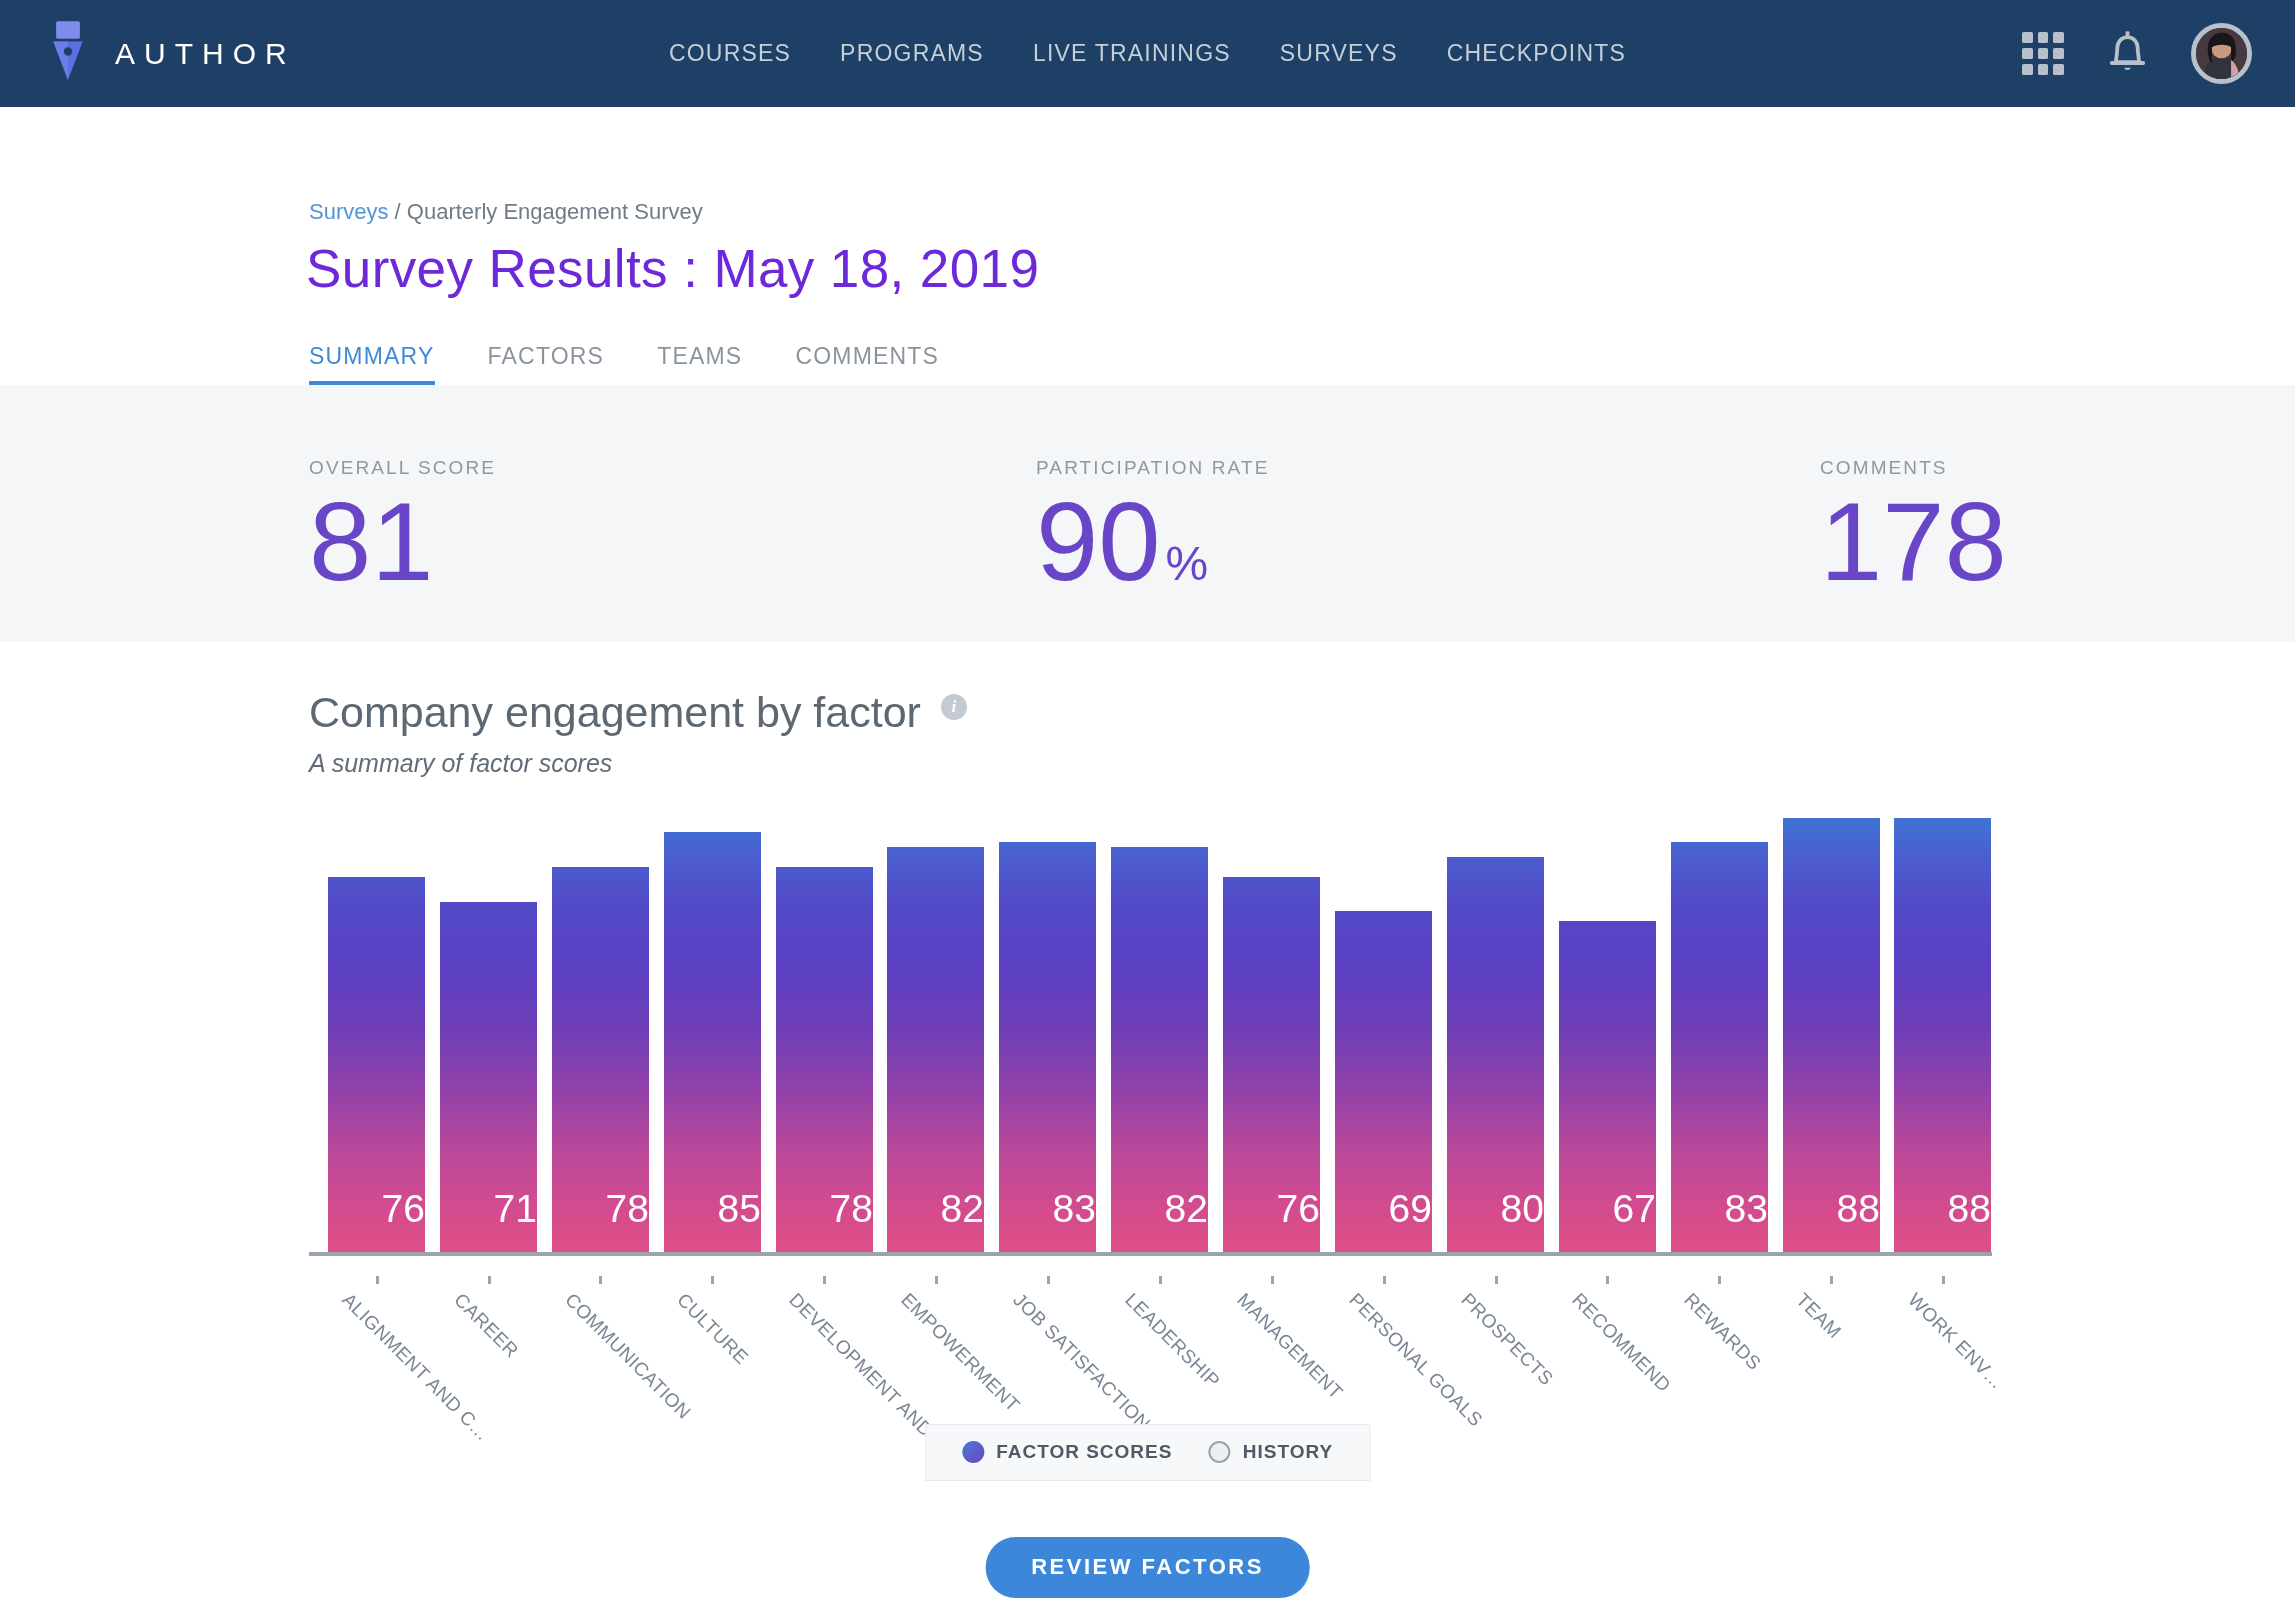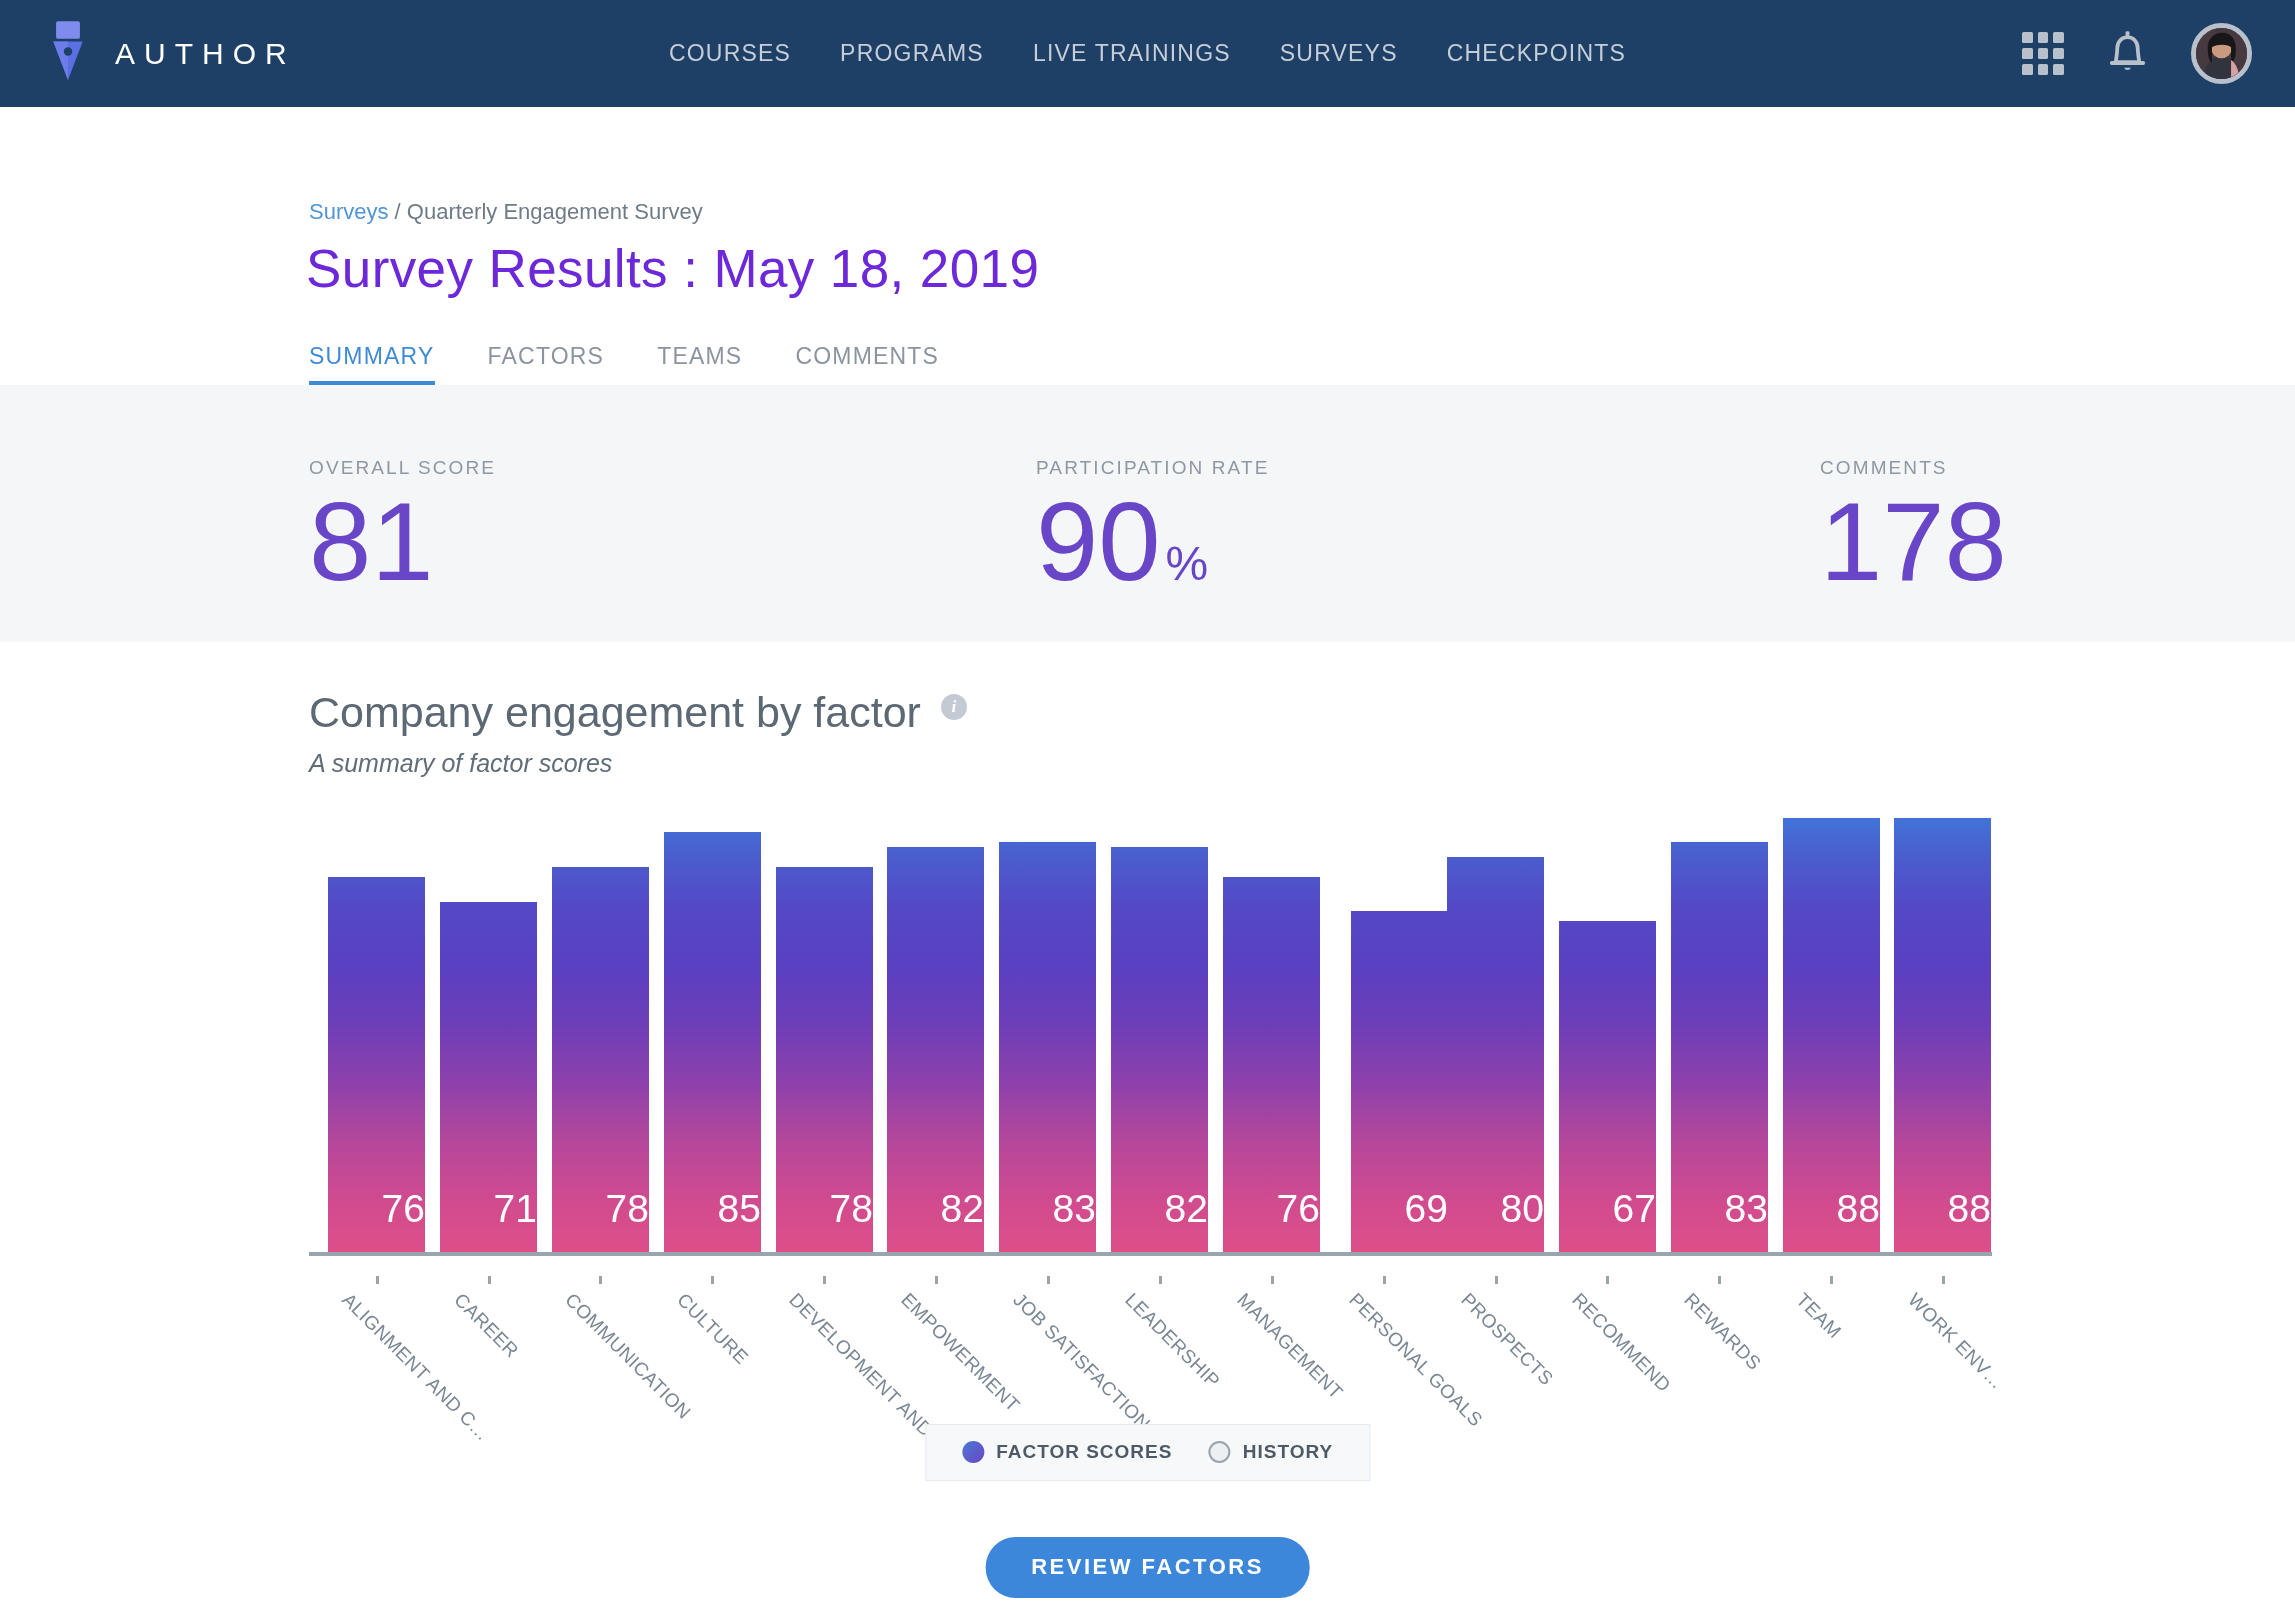--- a/index.html
+++ b/index.html
@@ -188,21 +188,21 @@
         </div>
         <div class="bar" style="left: 690px; height: 410px;">
           <span class="bar-value">83</span>
         </div>
         <div class="bar" style="left: 802px; height: 405px;">
           <span class="bar-value">82</span>
         </div>
         <div class="bar" style="left: 914px; height: 375px;">
           <span class="bar-value">76</span>
         </div>
-        <div class="bar" style="left: 1026px; height: 341px; margin-left: 16px;">
+        <div class="bar" style="left: 1026px; height: 341px;">
           <span class="bar-value">69</span>
         </div>
         <div class="bar" style="left: 1138px; height: 395px;">
           <span class="bar-value">80</span>
         </div>
         <div class="bar" style="left: 1250px; height: 331px;">
           <span class="bar-value">67</span>
         </div>
         <div class="bar" style="left: 1362px; height: 410px;">
           <span class="bar-value">83</span>

